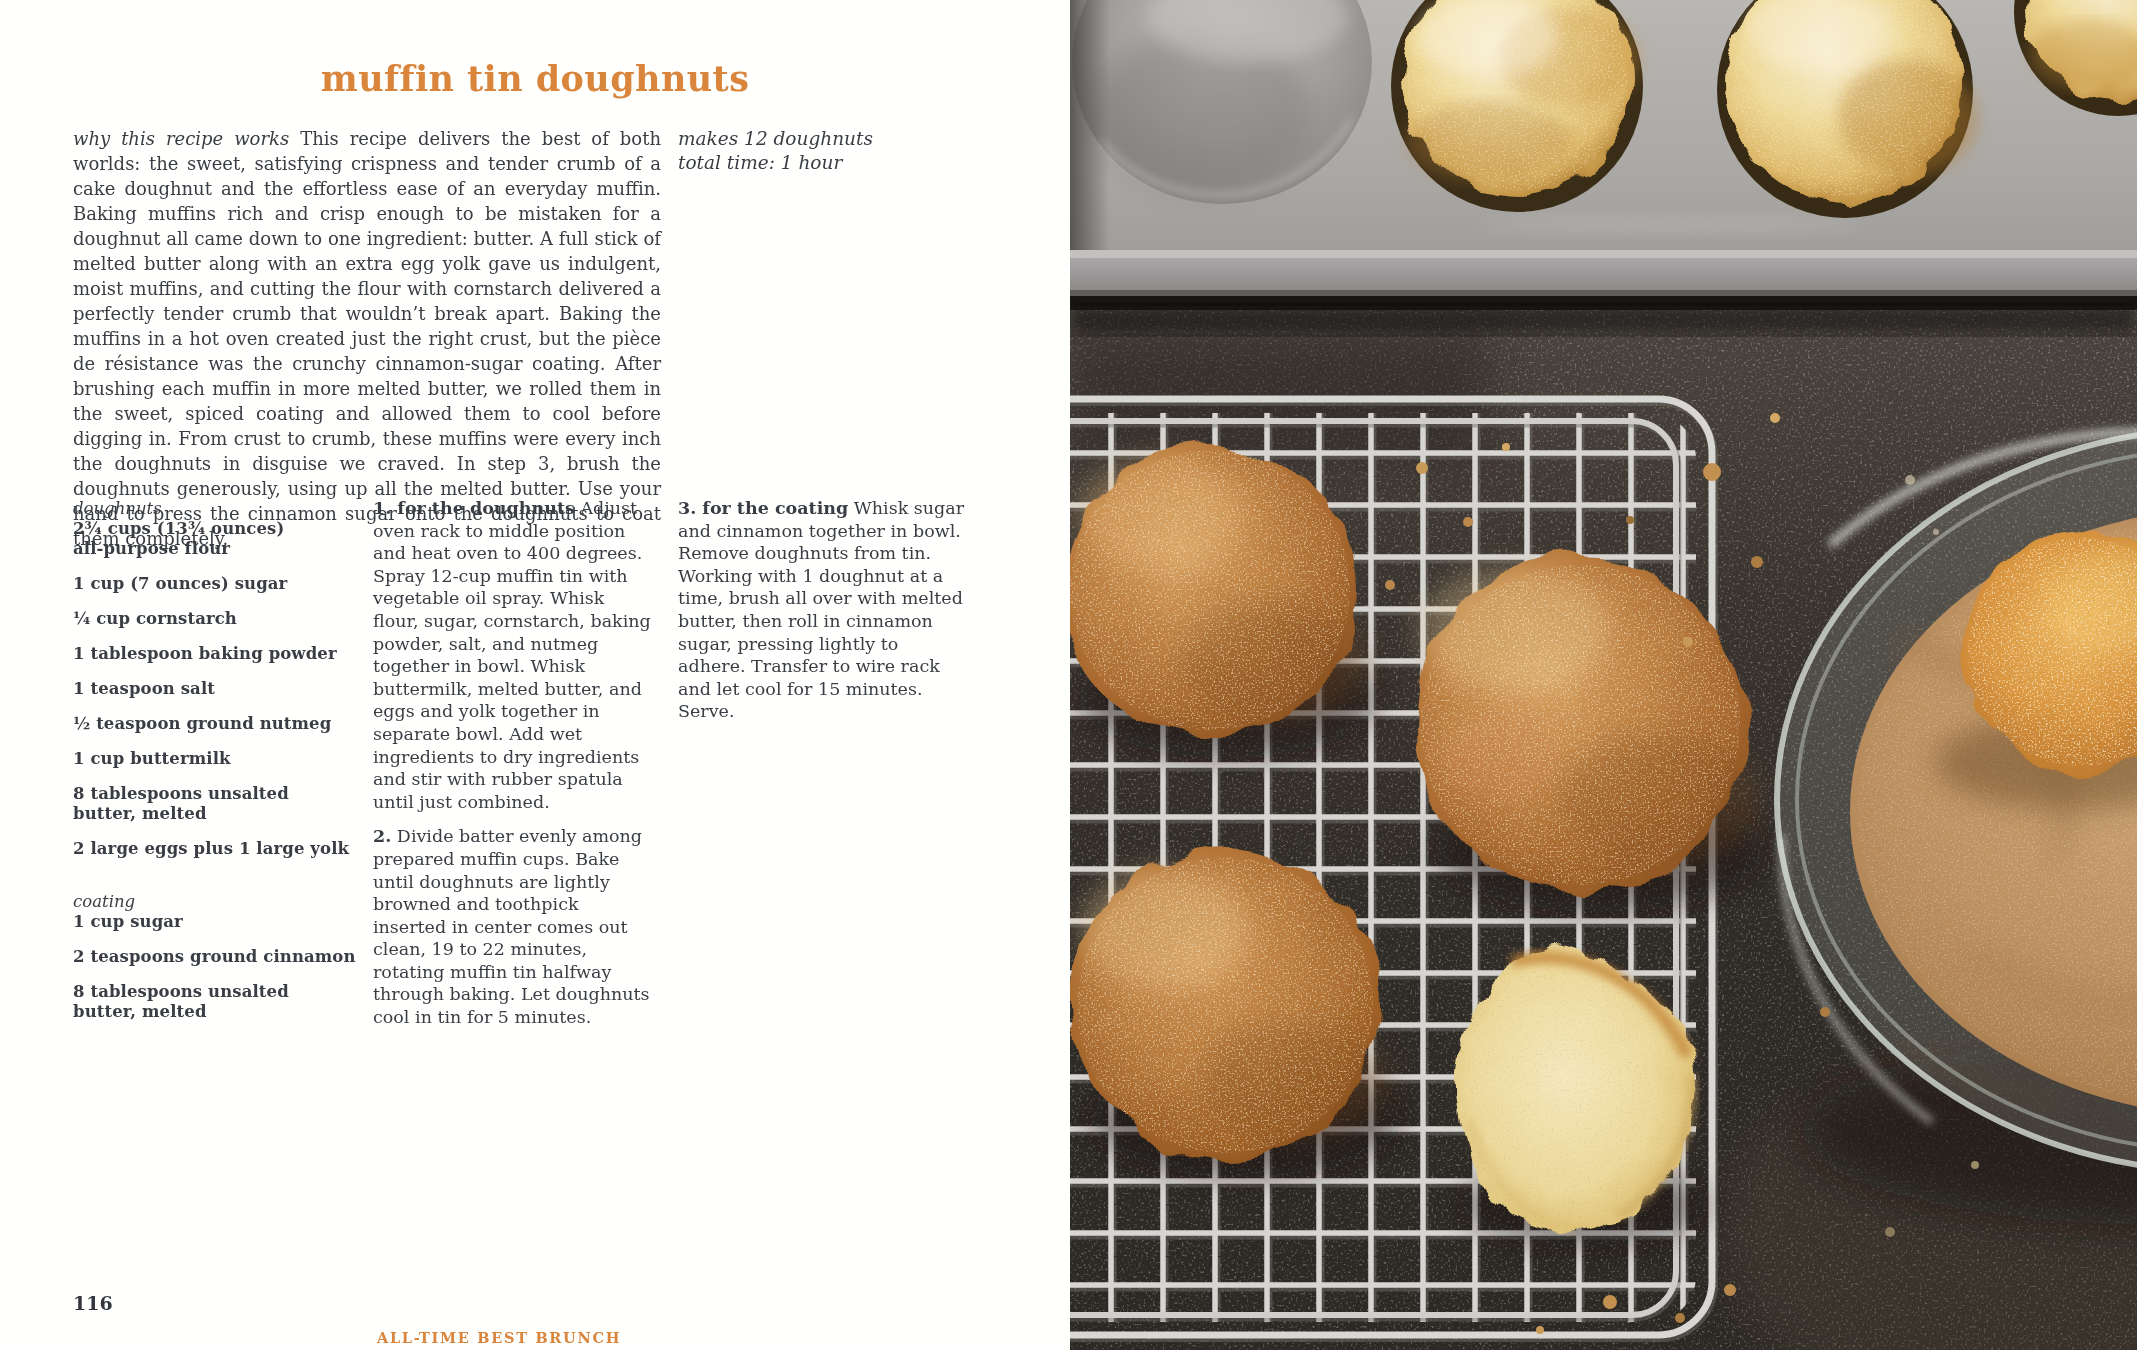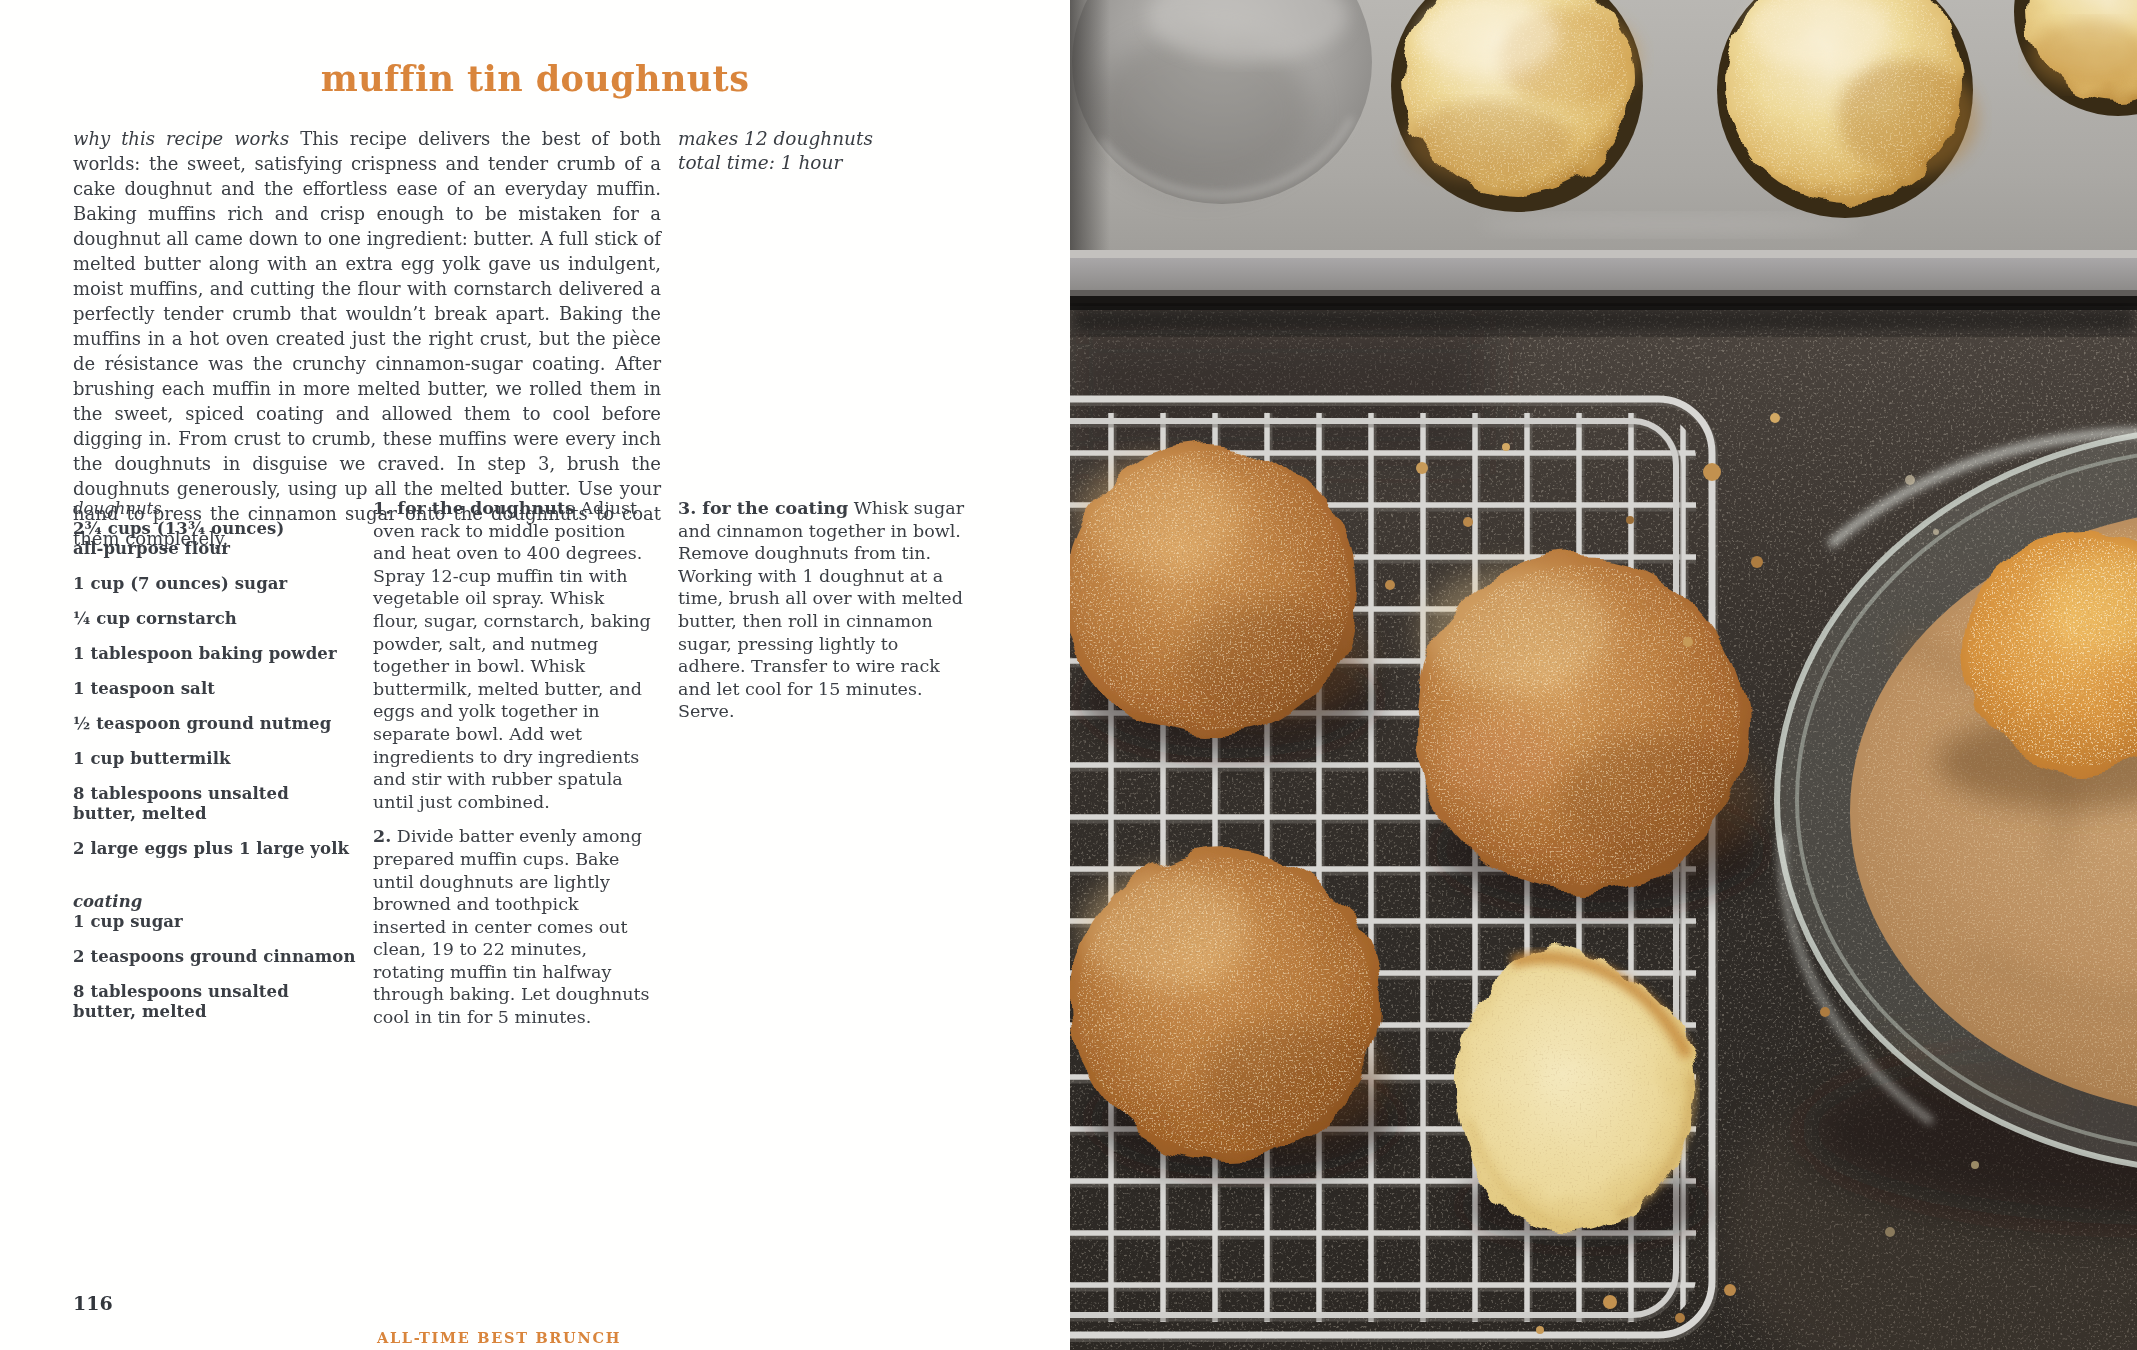--- a/index.html
+++ b/index.html
@@ -10,21 +10,21 @@
   .title{position:absolute;left:0;top:58px;width:1070px;text-align:center;
          font-size:35px;font-weight:600;letter-spacing:.4px;color:#d9853c;}
   .why{position:absolute;left:73px;top:126px;width:588px;font-size:18px;line-height:25px;
        text-align:justify;}
   .why .lead{font-style:italic;}
   .yield{position:absolute;left:678px;top:127px;font-size:18.5px;line-height:23.5px;font-style:italic;}
   .col-ing{position:absolute;left:73px;top:499px;width:300px;font-size:16.5px;line-height:20px;}
   .ing-label{font-style:italic;}
   .ing-item{font-weight:bold;margin-top:15px;white-space:pre-line;letter-spacing:.1px;}
   .ing-item.first{margin-top:0;}
-  .ing-sec2{margin-top:33px;font-weight:bold;}
+  .ing-sec2{margin-top:33px;}
   .col-steps{position:absolute;left:373px;top:497px;width:278px;font-size:17.5px;line-height:22.6px;}
   .col-step3{position:absolute;left:678px;top:497px;width:288px;font-size:17.5px;line-height:22.6px;}
   .step{margin:0;}
   .step + .step{margin-top:12px;}
   .step-label{font-weight:bold;}
   .footer-num{position:absolute;left:73px;top:1292px;font-size:19px;font-weight:bold;color:#33373d;}
   .footer-title{position:absolute;left:377px;top:1297px;font-size:14.5px;font-weight:bold;
                 letter-spacing:1.7px;color:#d9853c;margin-top:32px;}
   
   .photo{position:absolute;left:1070px;top:0;width:1067px;height:1350px;}

